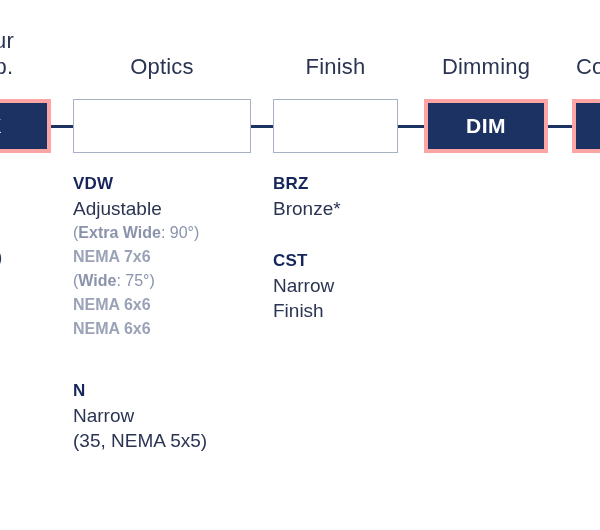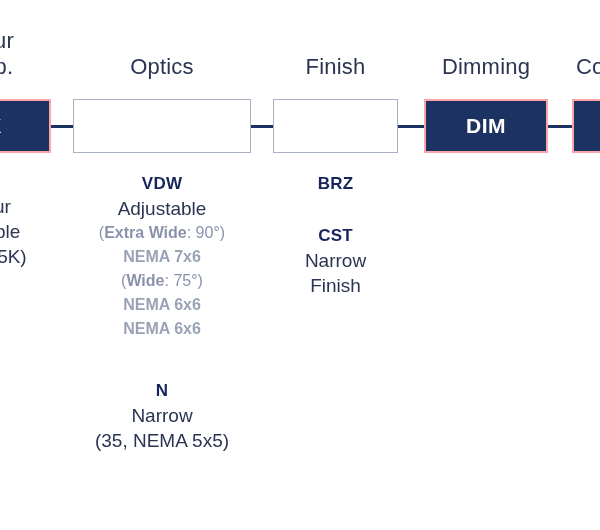--- a/index.html
+++ b/index.html
@@ -39,21 +39,21 @@
     box-sizing:border-box;
     display:flex;
     align-items:center;
     justify-content:center;
     font-size:21px;
     font-weight:700;
     letter-spacing:.5px;
   }
   .box.filled{
     background:#1b3263;
-    border:2px solid #fca5a5;
+    border:4px solid #fca5a5;
     color:#ffffff;
     justify-content:center;
   }
   .box.empty{
     background:#ffffff;
     border:1px solid #a9b1c4;
     color:#1b2a5e;
   }
 
   
@@ -62,21 +62,20 @@
     top:125px;
     height:3px;
     background:#1b3263;
   }
 
   
   .options{
     position:absolute;
     top:170px;
     left:0;width:100%;
-    text-align:center;
   }
   .opt-group{margin-bottom:18px;}
   .opt-code{
     font-size:17px;
     font-weight:700;
     color:#16265c;
     line-height:24px;
     letter-spacing:.2px;
   }
   .opt-name{
@@ -166,20 +165,21 @@
   <div class="connector" style="left:251px;width:22px;"></div>
 
   <div class="col" style="left:273px;width:125px;">
     <div class="col-header">Finish</div>
     <div class="box empty" style="left:0;width:125px;">
       <span></span>
     </div>
     <div class="options" style="top:172px;">
       <div class="opt-group">
         <div class="opt-code">BRZ</div>
+        <div class="opt-name">Bronze*</div>
       </div>
       <div class="spacer" style="height:10px;"></div>
       <div class="opt-group">
         <div class="opt-code">CST</div>
         <div class="opt-name">Narrow</div>
         <div class="opt-name">Finish</div>
       </div>
     </div>
   </div>
 

